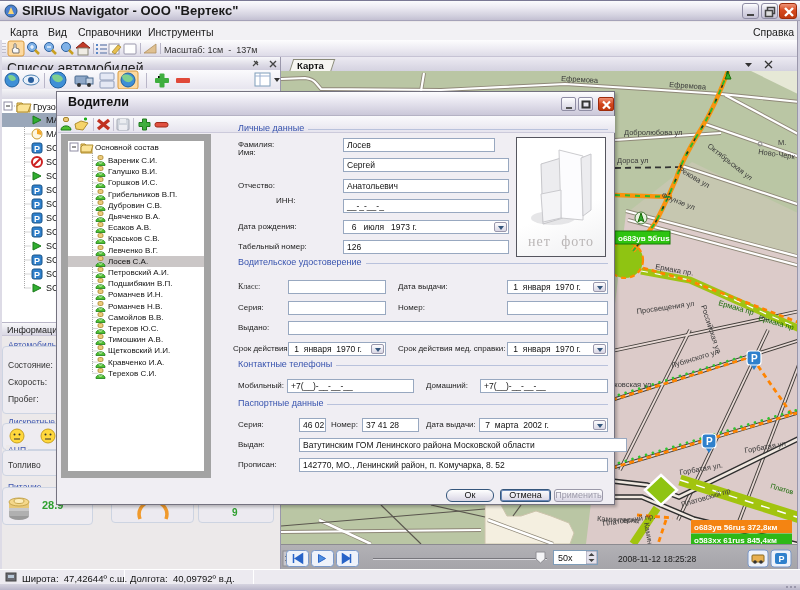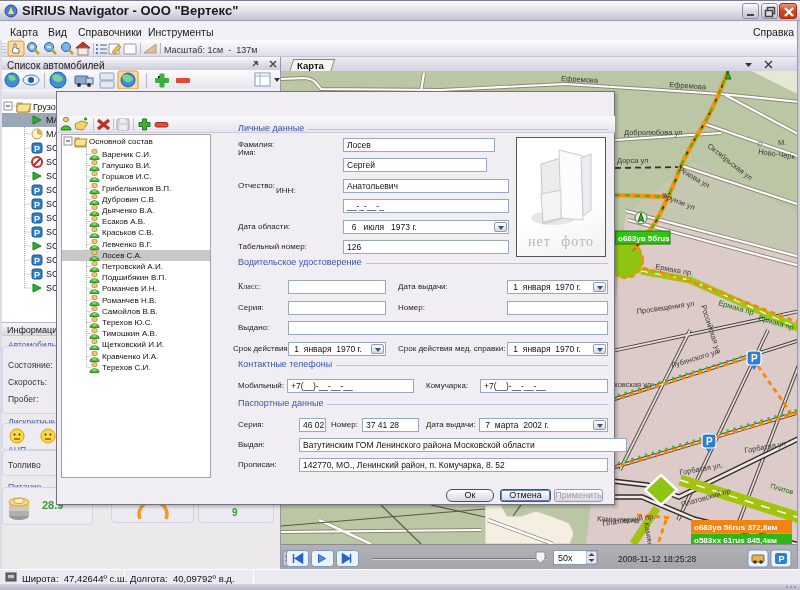--- a/index.html
+++ b/index.html
@@ -15,21 +15,21 @@
 #btnclose{left:779px;width:18px;background:linear-gradient(#f09478,#d6491f 45%,#c03a10);border:1px solid #9e2b0a;}
 .capbtn svg{position:absolute;left:0;top:0;}
 
 #menubar{left:0;top:22px;width:800px;height:18px;background:#f2f1f4;font-size:10.5px;color:#1a1a1a;}
 #menubar span{position:absolute;top:4px;}
 
 #toolbar{left:0;top:40px;width:800px;height:17px;background:linear-gradient(#fdfdfe,#ebe9f1 60%,#dddbe7);border-bottom:1px solid #c6c3d4;}
 #mashtab{left:164px;top:4.5px;font-size:9px;color:#333;}
 
 #lpanel{left:0;top:57px;width:281px;height:512px;background:#ece9ea;border-right:1px solid #9a97ab;}
-#lphead{left:0;top:0;width:280px;height:14px;background:linear-gradient(#f8f8fa,#dddbe6 60%,#cfccdc);font-size:10px;color:#222;border-bottom:1px solid #c9c6d6;}
+#lphead{left:0;top:0;width:280px;height:14px;background:linear-gradient(#f8f8fa,#dddbe6 60%,#cfccdc);font-size:14px;color:#222;border-bottom:1px solid #c9c6d6;}
 #lphead span{position:absolute;left:7px;top:3px;}
 #lptool{left:0;top:13px;width:280px;height:21px;background:linear-gradient(#fbfbfd,#e6e4ee);border-bottom:1px solid #c6c3d4;}
 #lpgridhdr{left:0;top:32px;width:280px;height:10px;background:linear-gradient(#f4f4f6,#d9d7e3);font-size:7px;color:#555;overflow:hidden;}
 #lptree{left:0;top:42px;width:280px;height:223px;background:#fff;font-size:9px;color:#111;overflow:hidden;}
 .trow{position:absolute;left:0;width:280px;height:14px;}
 .trow .ic{position:absolute;left:31px;top:1px;width:12px;height:12px;}
 .trow .tx{position:absolute;left:46px;top:2px;white-space:nowrap;}
 #infohdr{left:0;top:265px;width:280px;height:14px;background:linear-gradient(#f8f8fa,#d9d7e3);border-top:1px solid #b9b6c8;border-bottom:1px solid #c9c6d6;font-size:9px;color:#222;}
 #infohdr span{position:absolute;left:7px;top:2px;}
 .grp{position:absolute;border:1px solid #cdd4e2;border-radius:4px;background:#eeecf1;}
@@ -50,21 +50,21 @@
 #bottomstrip{left:0;top:584px;width:800px;height:6px;background:linear-gradient(#d6d4e0,#b9b6ca);}
 
 #dlg{z-index:10;left:56px;top:91px;width:559px;height:414px;background:#f0eef3;border:1px solid #74727f;box-shadow:2px 2px 3px rgba(0,0,0,0.25);}
 #dlgtitle{left:0;top:0;width:557px;height:24px;background:linear-gradient(#fdfdfe 0%,#e8e6f0 40%,#cbc8d9 100%);border-bottom:1px solid #b5b2c4;}
 #dlgtitle b{position:absolute;left:11px;top:3px;font-size:12.5px;color:#111;}
 .dcapbtn{top:5px;width:15px;height:14px;border:1px solid #8f8da4;border-radius:2px;background:linear-gradient(#fdfdfe,#d6d4e2);}
 #dbtnmin{left:504px;}
 #dbtnmax{left:521px;}
 #dbtnclose{left:541px;width:16px;background:linear-gradient(#ef8f73,#d2461d 50%,#bf3910);border:1px solid #9e2b0a;}
 #dlgtool{left:1px;top:24px;width:557px;height:17px;background:linear-gradient(#fafafc,#e6e4ee);border-bottom:1px solid #cccadb;}
-#dtree{left:4px;top:42px;width:150px;height:344px;background:#fff;border:1px solid #a3a3a3;font-size:8px;color:#111;overflow:hidden;}
+#dtree{left:4px;top:42px;width:150px;height:344px;background:#fff;border:7px solid #a3a3a3;font-size:8px;color:#111;overflow:hidden;}
 .drow{position:absolute;left:0;width:148px;height:11.2px;}
 .drow .ic{position:absolute;left:27px;top:0px;width:11px;height:11px;}
 .drow .tx{position:absolute;left:40px;top:1px;white-space:nowrap;}
 .ghdr{position:absolute;font-size:9px;color:#3753ae;}
 .ghdr:after{content:"";position:absolute;top:6px;margin-left:4px;width:600px;height:1px;background:#b9c2dc;}
 .ghwrap{position:absolute;overflow:hidden;}
 .flabel{position:absolute;font-size:8px;color:#222;}
 .finput{position:absolute;height:14px;background:#fff;border:1px solid #98a8c0;font-size:8.5px;color:#111;padding:1px 3px;overflow:hidden;white-space:nowrap;}
 .fcombo .arr{position:absolute;right:1px;top:1px;width:13px;height:10px;background:linear-gradient(#fdfdfe,#d8d6e4);border:1px solid #9a98ac;border-radius:2px;}
 .fcombo .arr:after{content:"";position:absolute;left:3px;top:3px;border:3px solid transparent;border-top:4px solid #35567c;}
@@ -547,20 +547,32 @@
 <div class="abs" id="bottomstrip">
     <svg class="abs" style="left:786px;top:0px;" width="12" height="6">
       <g fill="#9a97ab">
         <rect x="8" y="2" width="2" height="2"></rect>
         <rect x="4" y="2" width="2" height="2"></rect>
         <rect x="0" y="2" width="2" height="2"></rect>
       </g>
     </svg>
   </div>
 <div class="abs" id="dlg">
+  <div class="abs" id="dlgtitle">
+      <b>Водители</b>
+    <div class="abs dcapbtn" id="dbtnmin"><svg width="15" height="14">
+          <rect x="4" y="9" width="6" height="2" fill="#555"></rect>
+        </svg></div>
+    <div class="abs dcapbtn" id="dbtnmax"><svg width="15" height="14">
+          <rect x="3.5" y="3.5" width="7" height="6" fill="none" stroke="#333" stroke-width="2"></rect>
+        </svg></div>
+    <div class="abs dcapbtn" id="dbtnclose"><svg width="16" height="14">
+          <path d="M4 3.5 L11 10.5 M11 3.5 L4 10.5" stroke="#fff" stroke-width="2.2"></path>
+        </svg></div>
+  </div>
   <div class="abs" id="dlgtool">
     <svg width="170" height="17">
       <g>
           <rect x="5.5" y="1.5" width="5" height="4" rx="1.5" fill="#ecca7a" stroke="#a8842a"></rect>
           <path d="M3 14 C3 8.5 13 8.5 13 14 Z" fill="#4fc030" stroke="#1a7a1a"></path>
         </g>
       <g>
           <path d="M17 8 l6 -3 l7 2 l-5 7 l-7 -1 Z" fill="#f5d36a" stroke="#b08d2f"></path>
           <path d="M26 3 h3 M27.5 1.5 v3" stroke="#1fae1f" stroke-width="1.8"></path>
         </g>
@@ -771,26 +783,26 @@
         </div>
     </div>
   </div>
   <div id="dform">
     <div class="ghwrap" style="left:177px;top:31px;width:374px;height:12px;">
         <span class="ghdr" style="left:4px;top:0;">Личные данные</span>
       </div>
     <span class="flabel" style="left:181px;top:48px;">Фамилия:</span>
       <div class="finput" style="left:286px;top:46px;width:152px;">Лосев</div>
     <span class="flabel" style="left:181px;top:56px;">Имя:</span>
-      <div class="finput" style="left:286px;top:66px;width:144px;">Сергей</div>
+      <div class="finput" style="left:286px;top:66px;width:166px;">Сергей</div>
     <span class="flabel" style="left:181px;top:89px;">Отчество:</span>
       <div class="finput" style="left:286px;top:87px;width:166px;">Анатольевич</div>
-    <span class="flabel" style="left:181px;top:94px;padding-left:38px;">ИНН:</span>
+    <span class="flabel" style="left:181px;top:104px;padding-left:38px;">ИНН:</span>
       <div class="finput" style="left:286px;top:107px;width:166px;">__-_-__-_</div>
-    <span class="flabel" style="left:181px;top:130px;">Дата области:</span>
+    <span class="flabel" style="left:181px;top:130px;">Дата рождения:</span>
       <div class="finput fcombo" style="left:286px;top:128px;width:166px;">&nbsp;&nbsp;6&nbsp;&nbsp;&nbsp;июля&nbsp;&nbsp;&nbsp;1973 г.<span class="arr"></span></div>
     <span class="flabel" style="left:181px;top:150px;">Табельный номер:</span>
       <div class="finput" style="left:286px;top:148px;width:166px;">126</div>
     <div class="abs" id="photo">
         <svg class="abs" style="left:10px;top:6px;" width="70" height="88">
       <ellipse cx="26" cy="74" rx="22" ry="7" fill="#dcdcde" opacity="0.7"></ellipse>
       <path d="M14 20 L34 14 L36 74 L16 80 Z" fill="#ececef" stroke="#c6c6ca"></path>
       <path d="M32 6 L56 12 L56 76 L34 74 Z" fill="#fcfcfe" stroke="#cccccf"></path>
       <path d="M54 14 L64 10 L64 66 L56 72 Z" fill="#ececef" stroke="#c8c8cc"></path>
       <path d="M14 50 L34 46 L34 74 L16 78 Z" fill="#f4f4f6" stroke="#cacace"></path>
@@ -812,21 +824,21 @@
       <div class="finput" style="left:231px;top:229px;width:320px;"></div>
     <span class="flabel" style="left:176px;top:252px;">Срок действия:</span>
       <div class="finput fcombo" style="left:231px;top:250px;width:98px;">&nbsp;1&nbsp; января&nbsp; 1970 г.<span class="arr"></span></div>
     <span class="flabel" style="left:341px;top:252px;">Срок действия мед. справки:</span>
       <div class="finput fcombo" style="left:450px;top:250px;width:101px;">&nbsp;1&nbsp; января&nbsp; 1970 г.<span class="arr"></span></div>
     <div class="ghwrap" style="left:177px;top:267px;width:374px;height:12px;">
         <span class="ghdr" style="left:4px;top:0;">Контактные телефоны</span>
       </div>
     <span class="flabel" style="left:181px;top:289px;">Мобильный:</span>
       <div class="finput" style="left:230px;top:287px;width:127px;">+7(__)-__-__-__</div>
-    <span class="flabel" style="left:369px;top:289px;">Комучарка:</span>
+    <span class="flabel" style="left:369px;top:289px;">Домашний:</span>
       <div class="finput" style="left:423px;top:287px;width:128px;">+7(__)-__-__-__</div>
     <div class="ghwrap" style="left:177px;top:306px;width:374px;height:12px;">
         <span class="ghdr" style="left:4px;top:0;">Паспортные данные</span>
       </div>
     <span class="flabel" style="left:181px;top:328px;">Серия:</span>
       <div class="finput" style="left:242px;top:326px;width:27px;">46 02</div>
     <span class="flabel" style="left:274px;top:328px;">Номер:</span>
       <div class="finput" style="left:305px;top:326px;width:57px;">37 41 28</div>
     <span class="flabel" style="left:369px;top:328px;">Дата выдачи:</span>
       <div class="finput fcombo" style="left:422px;top:326px;width:129px;">&nbsp;7&nbsp; марта&nbsp; 2002 г.<span class="arr"></span></div>

